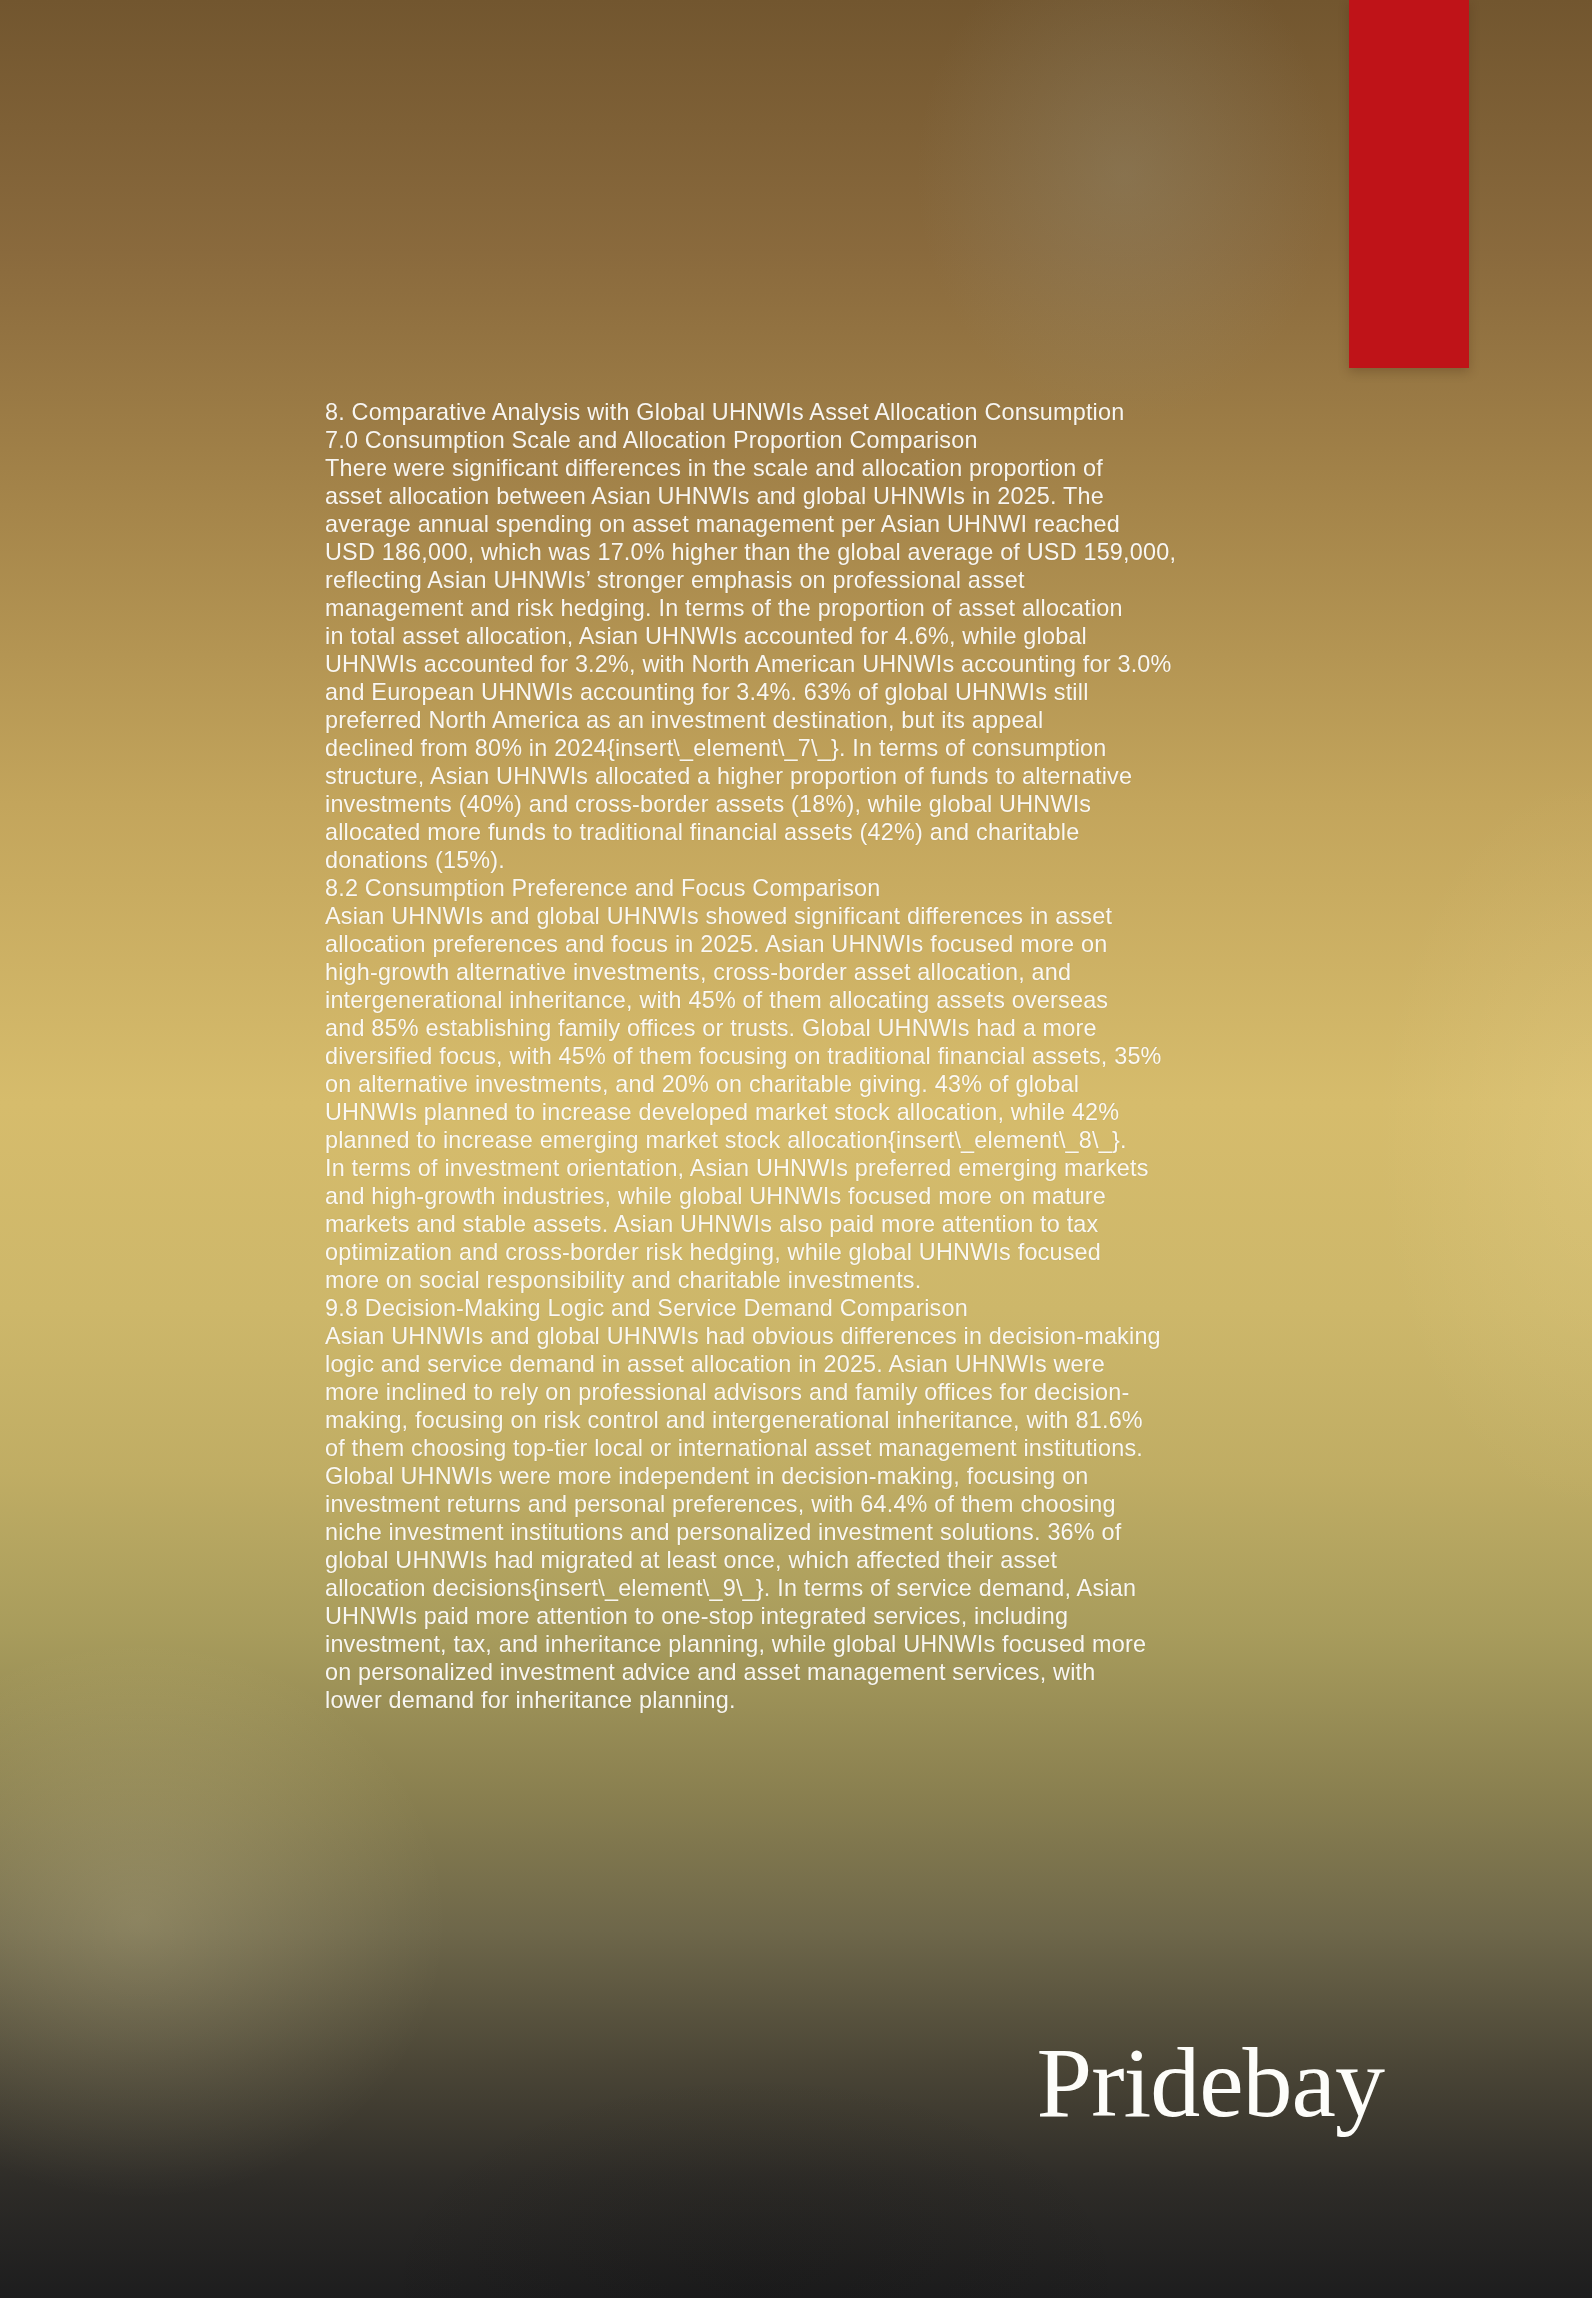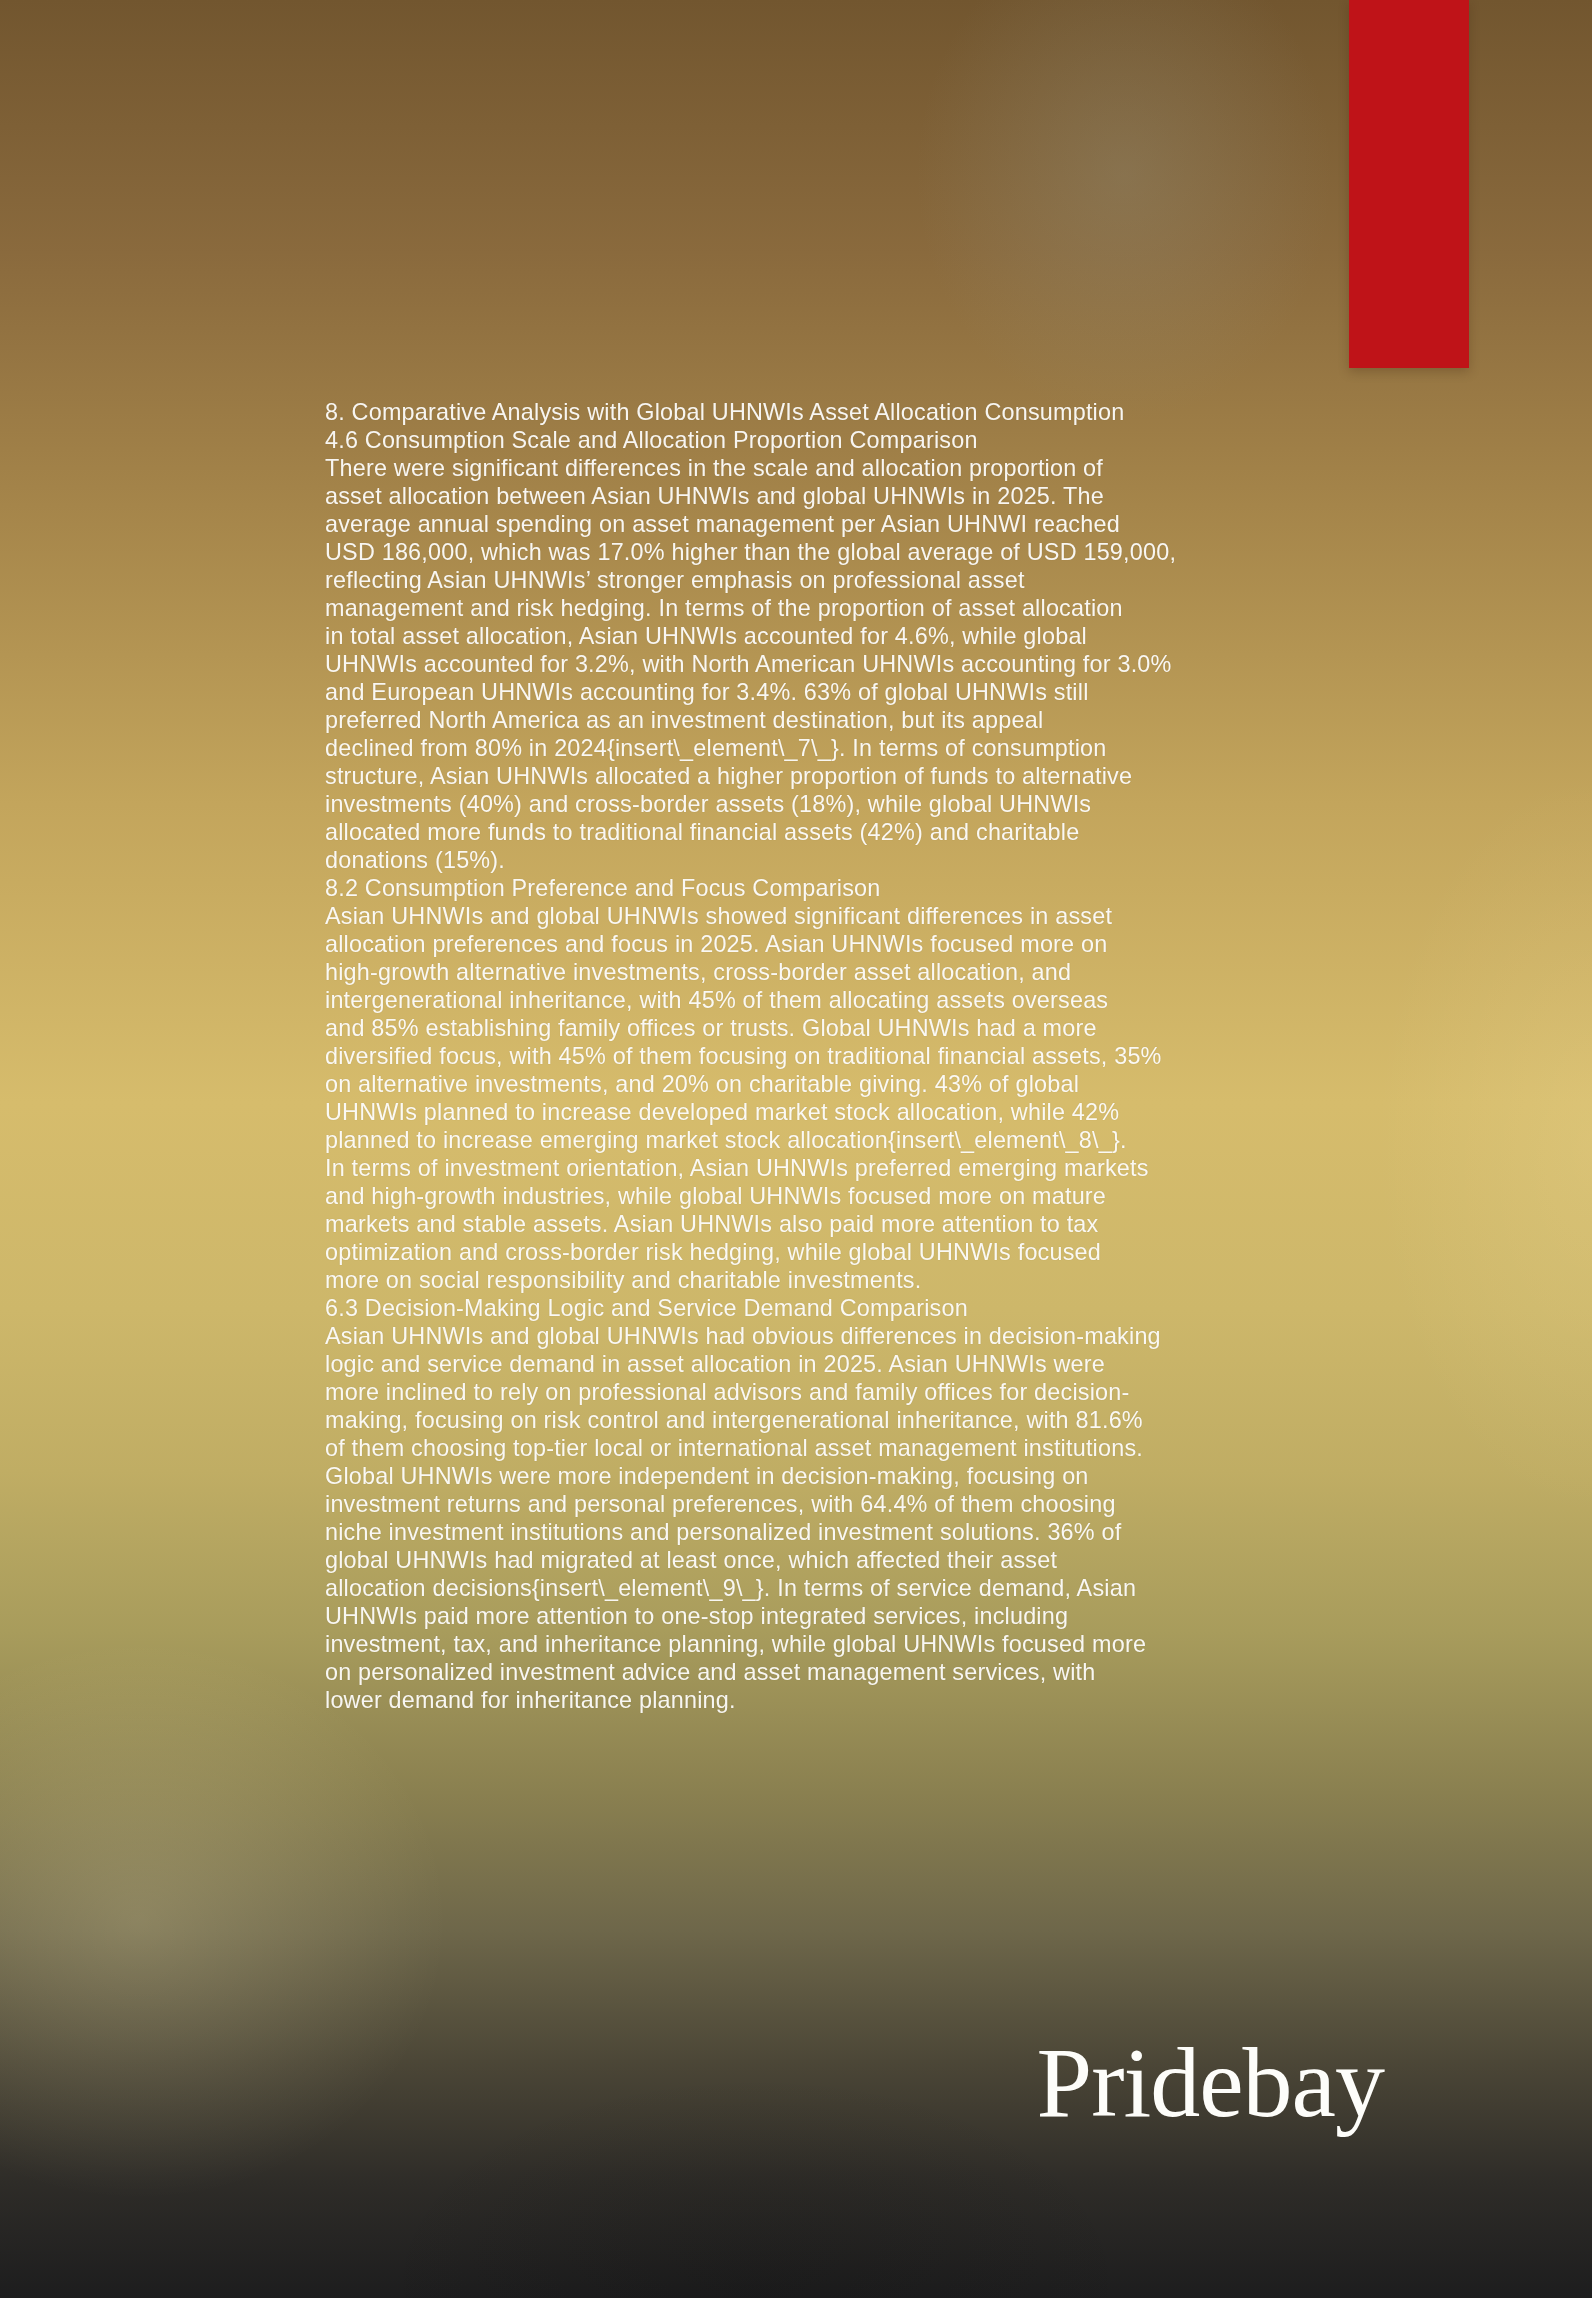--- a/index.html
+++ b/index.html
@@ -70,21 +70,21 @@
 </head>
 <body>
 
 <div class="page">
 
   <div class="accent-bar"></div>
 
   <div class="text-block">
     <div class="tline">8. Comparative Analysis with Global UHNWIs Asset Allocation Consumption</div>
 
-    <div class="tline">4.6 Consumption Scale and Allocation Proportion Comparison</div>
+    <div class="tline">7.0 Consumption Scale and Allocation Proportion Comparison</div>
     <div class="tline">There were significant differences in the scale and allocation proportion of
 asset allocation between Asian UHNWIs and global UHNWIs in 2025. The
 average annual spending on asset management per Asian UHNWI reached
 USD 186,000, which was 17.0% higher than the global average of USD 159,000,
 reflecting Asian UHNWIs’ stronger emphasis on professional asset
 management and risk hedging. In terms of the proportion of asset allocation
 in total asset allocation, Asian UHNWIs accounted for 4.6%, while global
 UHNWIs accounted for 3.2%, with North American UHNWIs accounting for 3.0%
 and European UHNWIs accounting for 3.4%. 63% of global UHNWIs still
 preferred North America as an investment destination, but its appeal
@@ -103,21 +103,21 @@
 diversified focus, with 45% of them focusing on traditional financial assets, 35%
 on alternative investments, and 20% on charitable giving. 43% of global
 UHNWIs planned to increase developed market stock allocation, while 42%
 planned to increase emerging market stock allocation{insert\_element\_8\_}.
 In terms of investment orientation, Asian UHNWIs preferred emerging markets
 and high-growth industries, while global UHNWIs focused more on mature
 markets and stable assets. Asian UHNWIs also paid more attention to tax
 optimization and cross-border risk hedging, while global UHNWIs focused
 more on social responsibility and charitable investments.</div>
 
-    <div class="tline">6.3 Decision-Making Logic and Service Demand Comparison</div>
+    <div class="tline">9.8 Decision-Making Logic and Service Demand Comparison</div>
     <div class="tline">Asian UHNWIs and global UHNWIs had obvious differences in decision-making
 logic and service demand in asset allocation in 2025. Asian UHNWIs were
 more inclined to rely on professional advisors and family offices for decision-
 making, focusing on risk control and intergenerational inheritance, with 81.6%
 of them choosing top-tier local or international asset management institutions.
 Global UHNWIs were more independent in decision-making, focusing on
 investment returns and personal preferences, with 64.4% of them choosing
 niche investment institutions and personalized investment solutions. 36% of
 global UHNWIs had migrated at least once, which affected their asset
 allocation decisions{insert\_element\_9\_}. In terms of service demand, Asian

